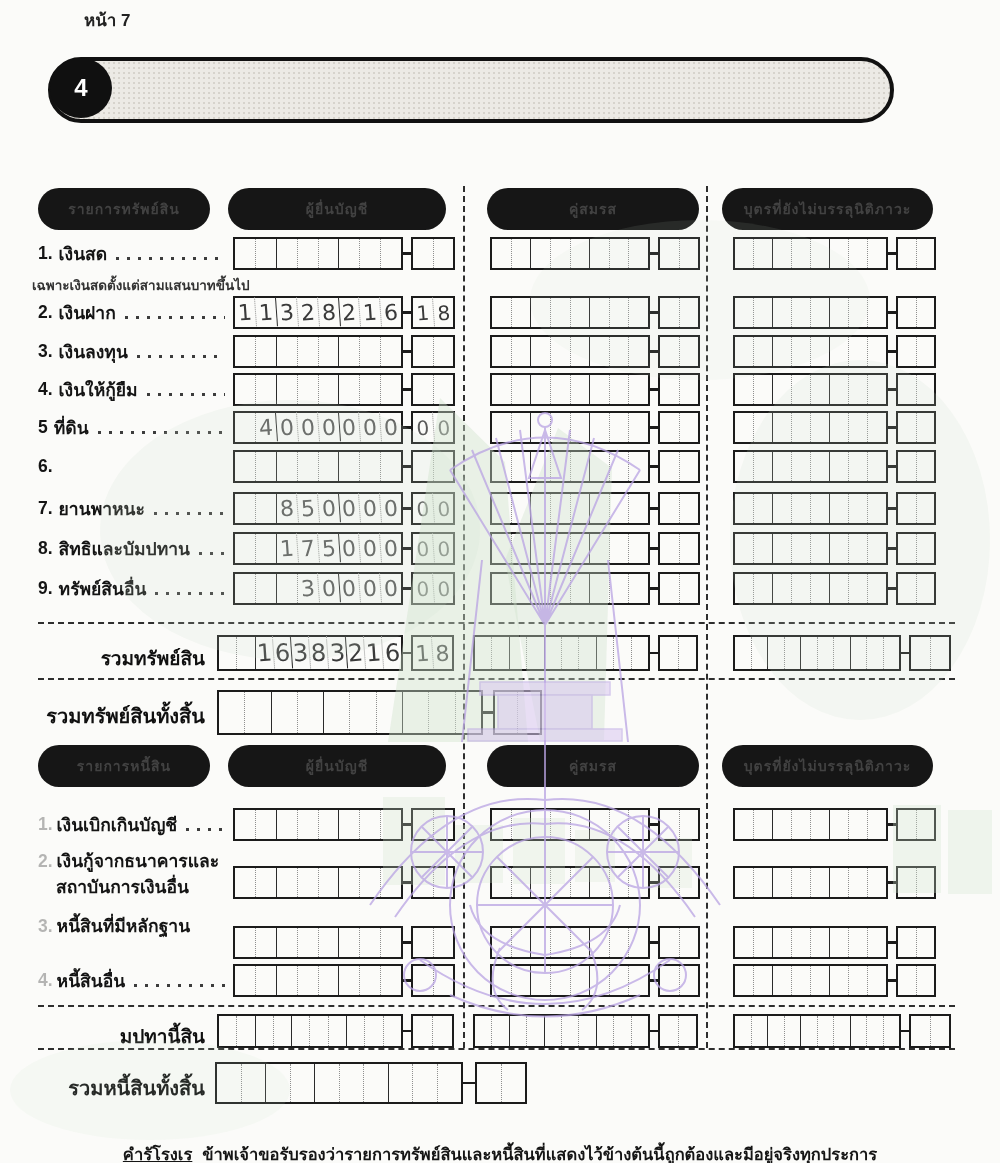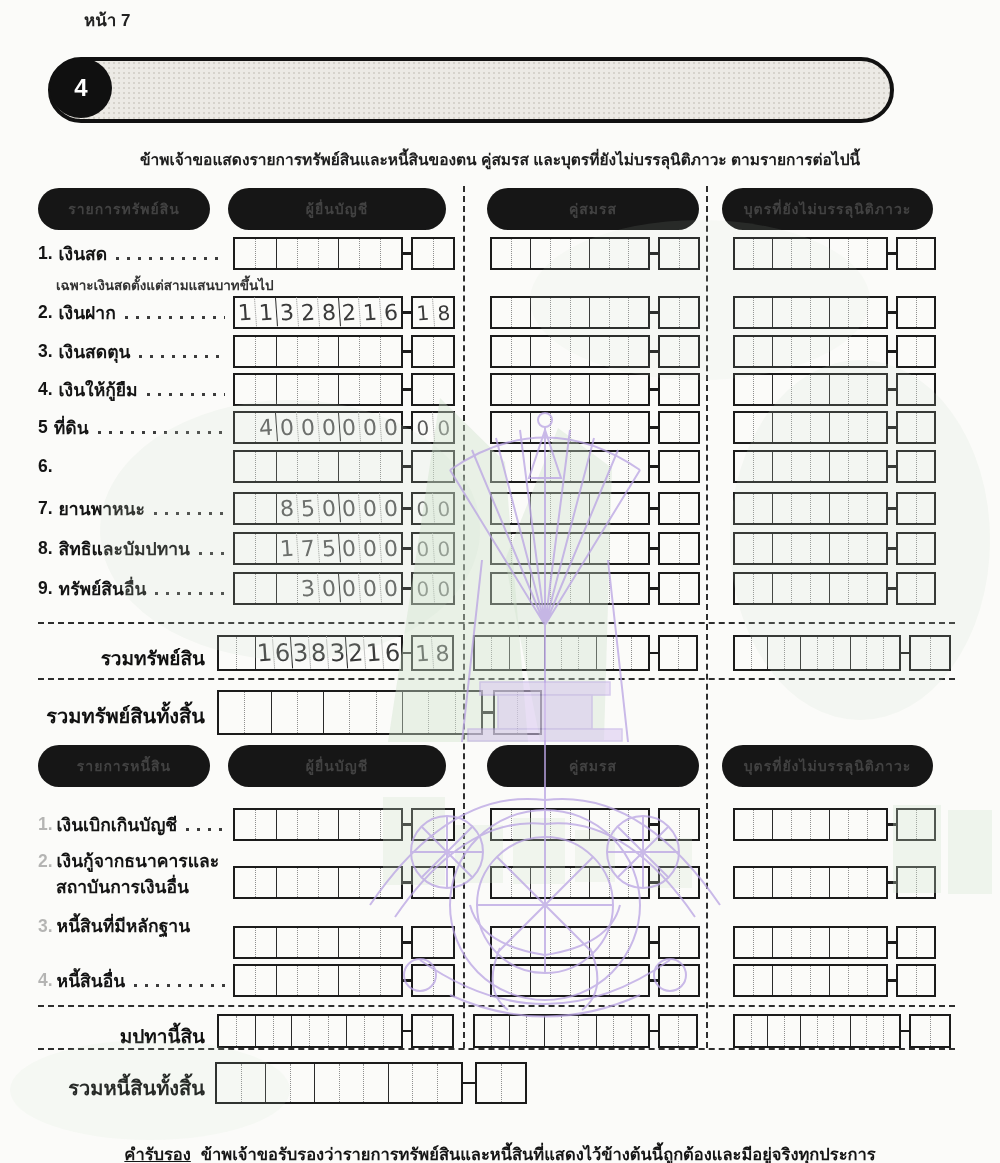--- a/index.html
+++ b/index.html
@@ -52,33 +52,32 @@
 <body>
 
 <div class="page">
 
   <span class="page-label">หน้า 7</span>
 
   <div class="capsule">
     <div class="capsule-num">4</div>
   </div>
 
-  <p class="intro">ข้าพเจ้าขอแสดงรายการทรัพย์สินและหนี้สินของตน คู่สมรส และบุตรที่ยังไม่บรรลุนิติภาวะ ตามรายการต่อไปนี้</p>
 
   <div id="form-root">
       <div class="bar" style="left: 38px; top: 188px; width: 172px;">รายการทรัพย์สิน</div>
       <div class="bar" style="left: 228px; top: 188px; width: 218px;">ผู้ยื่นบัญชี</div>
       <div class="bar" style="left: 487px; top: 188px; width: 212px;">คู่สมรส</div>
       <div class="bar" style="left: 722px; top: 188px; width: 211px;">บุตรที่ยังไม่บรรลุนิติภาวะ</div>
       <div class="rowlab" style="left: 38px; top: 237px; width: 187px; height: 33px;">
         <span class="num">1.</span>
         <span>เงินสด</span>
         <span class="leader"></span>
       </div>
-      <div class="note" style="left: 56px; top: 274px; font-family: Liberation Serif, serif;">เฉพาะเงินสดตั้งแต่สามแสนบาทขึ้นไป</div>
+      <div class="note" style="left: 32px; top: 274px; font-family: Liberation Serif, serif;">เฉพาะเงินสดตั้งแต่สามแสนบาทขึ้นไป</div>
       <div class="box" style="left: 233px; top: 237px; width: 170px; height: 33px;">
         <div class="cell" style="font-size: 22px;"></div>
         <div class="cell gb" style="font-size: 22px;"></div>
         <div class="cell" style="font-size: 22px;"></div>
         <div class="cell" style="font-size: 22px;"></div>
         <div class="cell gb" style="font-size: 22px;"></div>
         <div class="cell" style="font-size: 22px;"></div>
         <div class="cell" style="font-size: 22px;"></div>
         <div class="cell" style="font-size: 22px;"></div>
       </div>
@@ -162,21 +161,21 @@
         <div class="cell" style="font-size: 22px;"></div>
         <div class="cell" style="font-size: 22px;"></div>
       </div>
       <div class="conn" style="left: 888px; top: 311.2px; width: 8px;"></div>
       <div class="box" style="left: 896px; top: 296px; width: 40px; height: 33px;">
         <div class="cell" style="font-size: 20px;"></div>
         <div class="cell" style="font-size: 20px;"></div>
       </div>
       <div class="rowlab" style="left: 38px; top: 335px; width: 187px; height: 33px;">
         <span class="num">3.</span>
-        <span>เงินสดตุน</span>
+        <span>เงินลงทุน</span>
         <span class="leader"></span>
       </div>
       <div class="box" style="left: 233px; top: 335px; width: 170px; height: 33px;">
         <div class="cell" style="font-size: 22px;"></div>
         <div class="cell gb" style="font-size: 22px;"></div>
         <div class="cell" style="font-size: 22px;"></div>
         <div class="cell" style="font-size: 22px;"></div>
         <div class="cell gb" style="font-size: 22px;"></div>
         <div class="cell" style="font-size: 22px;"></div>
         <div class="cell" style="font-size: 22px;"></div>
@@ -867,21 +866,21 @@
       <div class="conn" style="left: 463px; top: 1081.7px; width: 12px;"></div>
       <div class="box" style="left: 475px; top: 1062px; width: 52px; height: 42px;">
         <div class="cell" style="font-size: 25px;"></div>
         <div class="cell" style="font-size: 25px;"></div>
       </div>
       <div class="dash-v" style="left: 463px; top: 186px; height: 862px;"></div>
       <div class="dash-v" style="left: 706px; top: 186px; height: 862px;"></div>
     </div>
 
   <p class="cert">
-    <span class="cert-head">คำรับรอง</span><span>ข้าพเจ้าขอรับรองว่ารายการทรัพย์สินและหนี้สินที่แสดงไว้ข้างต้นนี้ถูกต้องและมีอยู่จริงทุกประการ</span>
+    <span class="cert-head">คำรัโรงเร</span><span>ข้าพเจ้าขอรับรองว่ารายการทรัพย์สินและหนี้สินที่แสดงไว้ข้างต้นนี้ถูกต้องและมีอยู่จริงทุกประการ</span>
   </p>
 
   <svg class="watermark" viewBox="0 0 1000 1163" xmlns="http://www.w3.org/2000/svg">
     <g fill="#cfe3cc">
       <polygon points="388,742 440,398 505,462 528,742" opacity=".42"></polygon>
       <polygon points="505,560 558,428 612,468 604,740 540,740" opacity=".38"></polygon>
       <ellipse cx="290" cy="530" rx="190" ry="130" opacity=".16"></ellipse>
       <ellipse cx="860" cy="540" rx="130" ry="180" opacity=".16"></ellipse>
       <ellipse cx="700" cy="300" rx="170" ry="80" opacity=".10"></ellipse>
       <rect x="383" y="797" width="62" height="88" opacity=".28"></rect>

